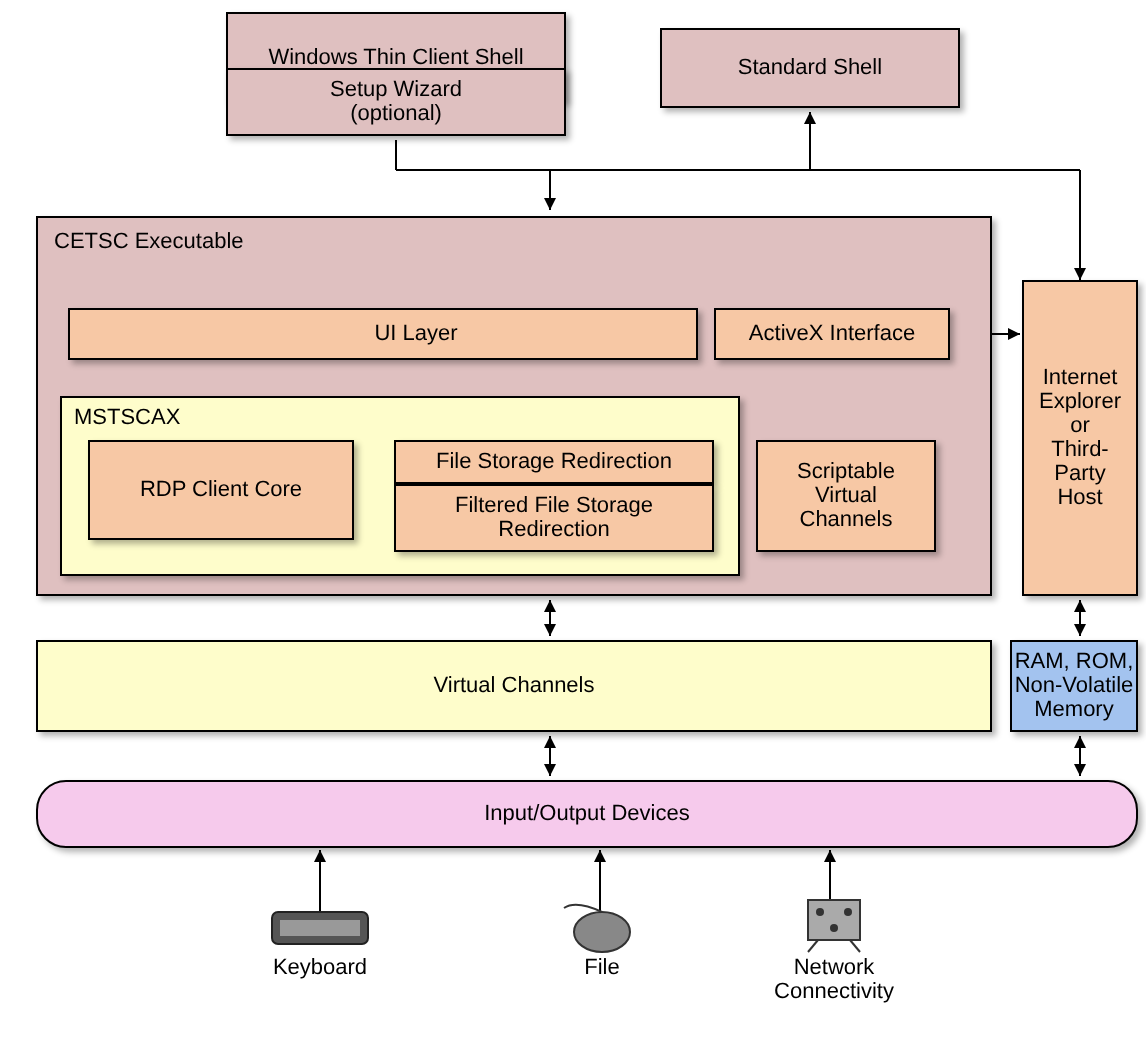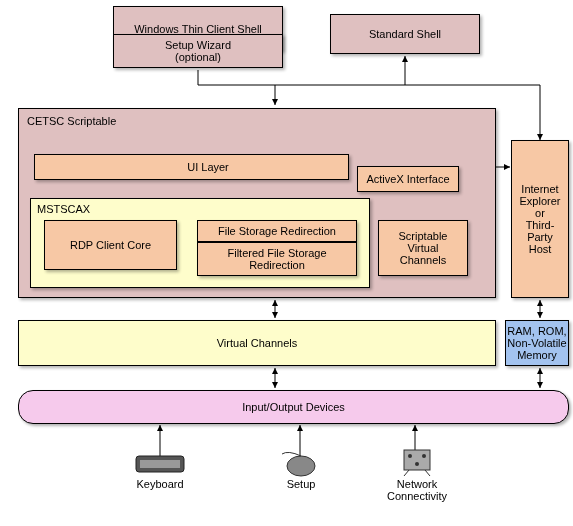--- a/index.html
+++ b/index.html
@@ -93,28 +93,28 @@
 </div>
 <div class="box rose shadow" style="left:113px; top:34px; width:170px; height:34px; white-space:pre-line;">
   <span>Setup Wizard
 (optional)</span>
 </div>
 <div class="box rose shadow" style="left:330px; top:14px; width:150px; height:40px;">
   <span>Standard Shell</span>
 </div>
 
 <div class="box rose shadow" style="left:18px; top:108px; width:478px; height:190px; align-items:flex-start; justify-content:flex-start; padding:6px 8px;">
-  <span>CETSC Scriptable</span>
+  <span>CETSC Executable</span>
 </div>
 
 <div class="box peach shadow" style="left:34px; top:154px; width:315px; height:26px;padding-left:33px;">
   <span>UI Layer</span>
 </div>
 
-<div class="box peach shadow" style="left:357px; top:166px; width:102px; height:26px;">
+<div class="box peach shadow" style="left:357px; top:154px; width:118px; height:26px;">
   <span>ActiveX Interface</span>
 </div>
 
 <div class="box yellow shadow" style="left:30px; top:198px; width:340px; height:90px; align-items:flex-start; justify-content:flex-start; padding:4px 6px;">
   <span>MSTSCAX</span>
 </div>
 
 <div class="box peach shadow" style="left:44px; top:220px; width:133px; height:50px;">
   <span>RDP Client Core</span>
 </div>
@@ -160,21 +160,21 @@
 <svg style="position:absolute; left:132px; top:448px; width:56px; height:28px;">
   <rect x="4" y="8" width="48" height="16" rx="3" fill="#555" stroke="#222"></rect>
   <rect x="8" y="12" width="40" height="8" fill="#999"></rect>
 </svg>
 <div class="label-under" style="left:132px; top:478px; width:56px;">Keyboard</div>
 
 <svg style="position:absolute; left:278px; top:448px; width:46px; height:30px;">
   <ellipse cx="23" cy="18" rx="14" ry="10" fill="#888" stroke="#333"></ellipse>
   <path d="M23 8 Q10 2 4 6" stroke="#333" fill="none"></path>
 </svg>
-<div class="label-under" style="left:278px; top:478px; width:46px;">Setup</div>
+<div class="label-under" style="left:278px; top:478px; width:46px;">File</div>
 
 <svg style="position:absolute; left:400px; top:446px; width:34px; height:32px;">
   <rect x="4" y="4" width="26" height="20" fill="#aaa" stroke="#333"></rect>
   <line x1="9" y1="24" x2="4" y2="30" stroke="#333"></line>
   <line x1="25" y1="24" x2="30" y2="30" stroke="#333"></line>
   <circle cx="10" cy="10" r="2" fill="#333"></circle>
   <circle cx="24" cy="10" r="2" fill="#333"></circle>
   <circle cx="17" cy="18" r="2" fill="#333"></circle>
 </svg>
 <div class="label-under" style="left:384px; top:478px; width:66px; white-space:pre-line;">Network

